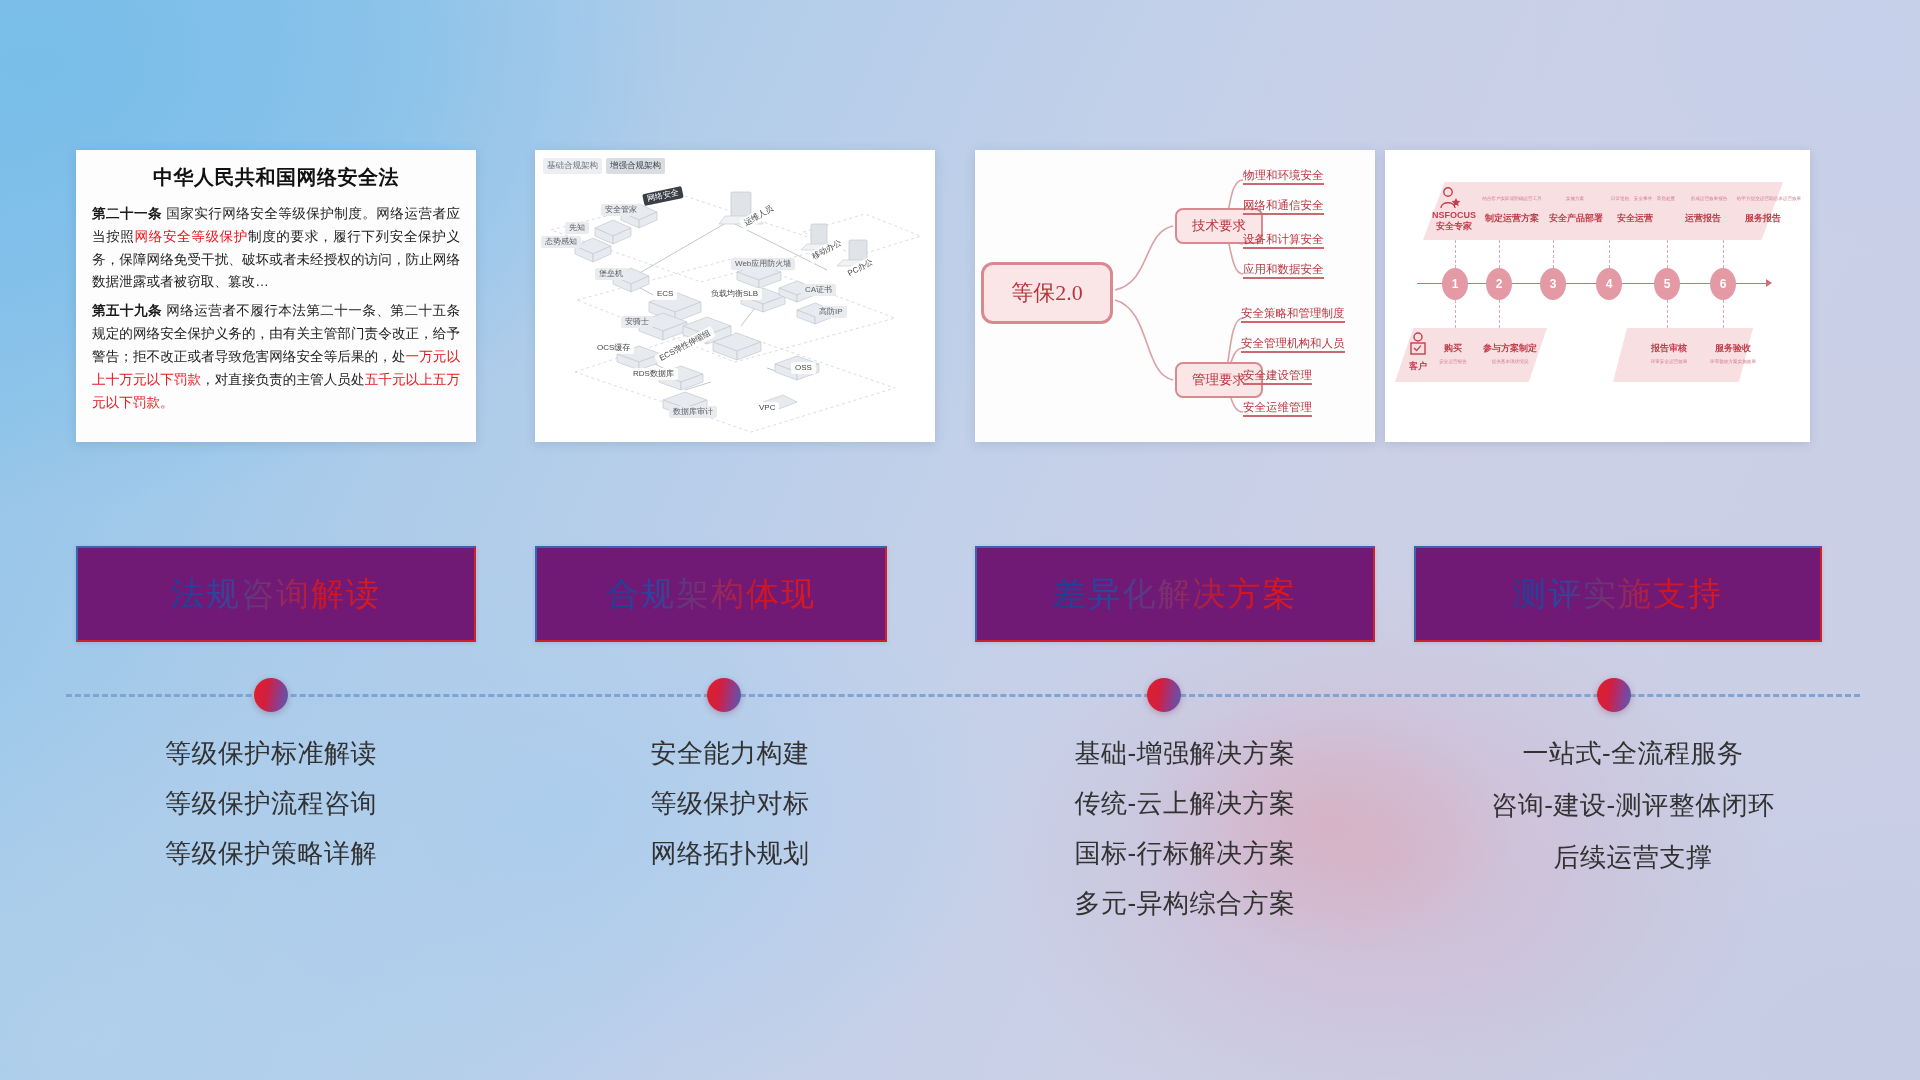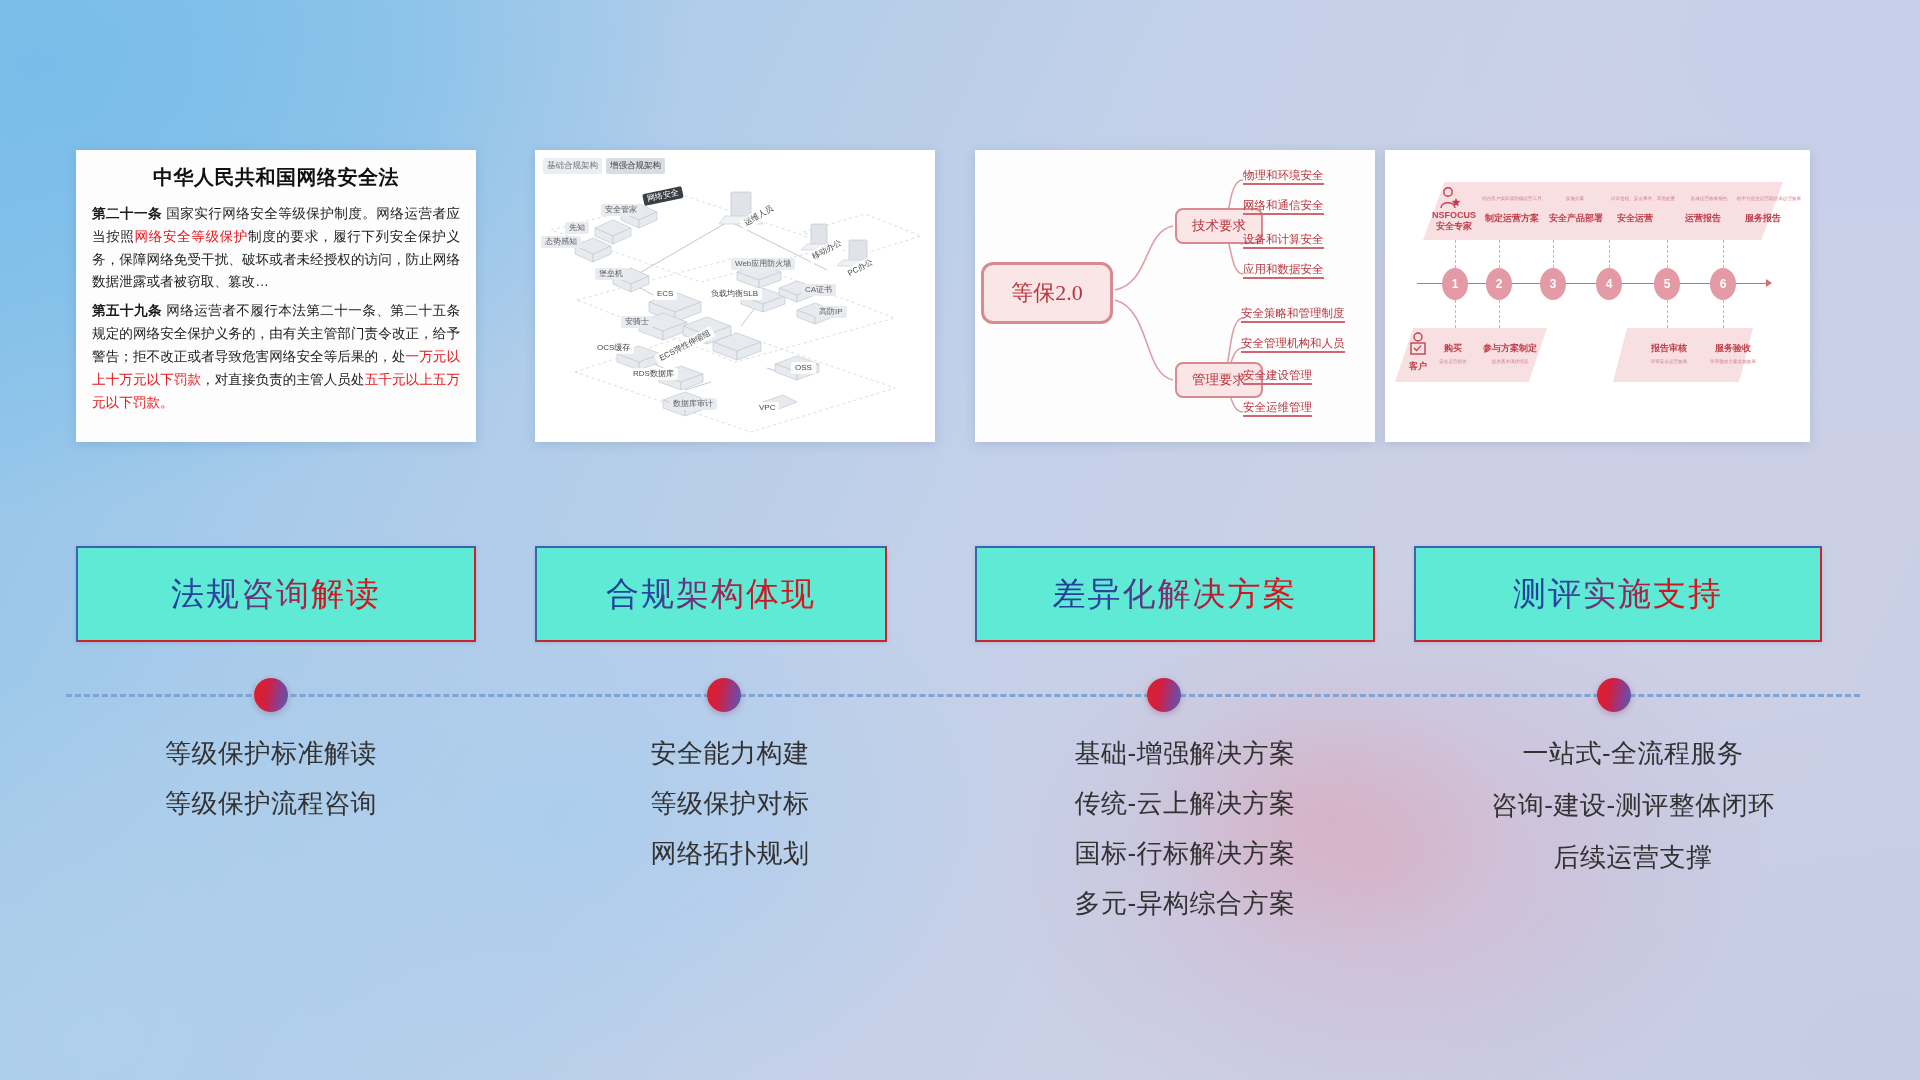--- a/index.html
+++ b/index.html
@@ -112,21 +112,21 @@
     background: #e49aa4; color: #fff; font-size: 12px; font-weight: bold;
     display: flex; align-items: center; justify-content: center;
   }
   .nsf-dash { position: absolute; width: 1px; border-left: 1px dashed #e0a5ad; }
   .nsf-icon { position: absolute; color: #c0404c; }
 
   
   .btn-row { position: absolute; top: 546px; left: 0; width: 1920px; height: 100px; }
   .hbtn {
     position: absolute; top: 0; height: 96px;
-    background: #5eead4;
+    background: #701a75;
     border: 2px solid #d0202a;
     border-top-color: #3a63b0; border-left-color: #3a63b0;
     display: flex; align-items: center; justify-content: center;
     box-shadow: 0 1px 4px rgba(50,70,110,.16);
   }
   .hbtn-label {
     font-size: 33px; font-weight: 500; letter-spacing: 2px;
     background: linear-gradient(95deg, #1d3e96 0%, #2b46a0 22%, #8e2a63 52%, #cf1522 72%, #d81a21 100%);
     -webkit-background-clip: text; background-clip: text;
     -webkit-text-fill-color: transparent; color: transparent;
@@ -288,21 +288,21 @@
         <span class="nlabel dark" style="left:108px;top:40px;transform:rotate(-12deg);">网络安全</span>
         <span class="nlabel" style="left:66px;top:54px;">安全管家</span>
         <span class="nlabel" style="left:30px;top:72px;">先知</span>
         <span class="nlabel" style="left:6px;top:86px;">态势感知</span>
         <span class="nlabel" style="left:60px;top:118px;">堡垒机</span>
         <span class="nlabel plain" style="left:118px;top:138px;">ECS</span>
         <span class="nlabel" style="left:86px;top:166px;">安骑士</span>
         <span class="nlabel plain" style="left:58px;top:192px;">OCS缓存</span>
         <span class="nlabel plain" style="left:118px;top:190px;transform:rotate(-28deg);">ECS弹性伸缩组</span>
         <span class="nlabel plain" style="left:94px;top:218px;">RDS数据库</span>
-        <span class="nlabel" style="left:134px;top:248px;">数据库审计</span>
+        <span class="nlabel" style="left:134px;top:256px;">数据库审计</span>
         <span class="nlabel plain" style="left:172px;top:138px;">负载均衡SLB</span>
         <span class="nlabel" style="left:196px;top:108px;">Web应用防火墙</span>
         <span class="nlabel plain" style="left:204px;top:60px;transform:rotate(-30deg);">运维人员</span>
         <span class="nlabel plain" style="left:272px;top:94px;transform:rotate(-28deg);">移动办公</span>
         <span class="nlabel plain" style="left:308px;top:112px;transform:rotate(-28deg);">PC办公</span>
         <span class="nlabel" style="left:266px;top:134px;">CA证书</span>
         <span class="nlabel" style="left:280px;top:156px;">高防IP</span>
         <span class="nlabel plain" style="left:256px;top:212px;">OSS</span>
         <span class="nlabel plain" style="left:220px;top:252px;">VPC</span>
       </div>
@@ -430,20 +430,21 @@
   <div class="tl-line"></div>
   <div class="tl-dot tl-dot-1"></div>
   <div class="tl-dot tl-dot-2"></div>
   <div class="tl-dot tl-dot-3"></div>
   <div class="tl-dot tl-dot-4"></div>
 
   <div class="lists">
     <div class="list-col list-col-1">
       <div class="list-item">等级保护标准解读</div>
       <div class="list-item">等级保护流程咨询</div>
+      <div class="list-item">等级保护策略详解</div>
     </div>
     <div class="list-col list-col-2">
       <div class="list-item">安全能力构建</div>
       <div class="list-item">等级保护对标</div>
       <div class="list-item">网络拓扑规划</div>
     </div>
     <div class="list-col list-col-3">
       <div class="list-item">基础-增强解决方案</div>
       <div class="list-item">传统-云上解决方案</div>
       <div class="list-item">国标-行标解决方案</div>

